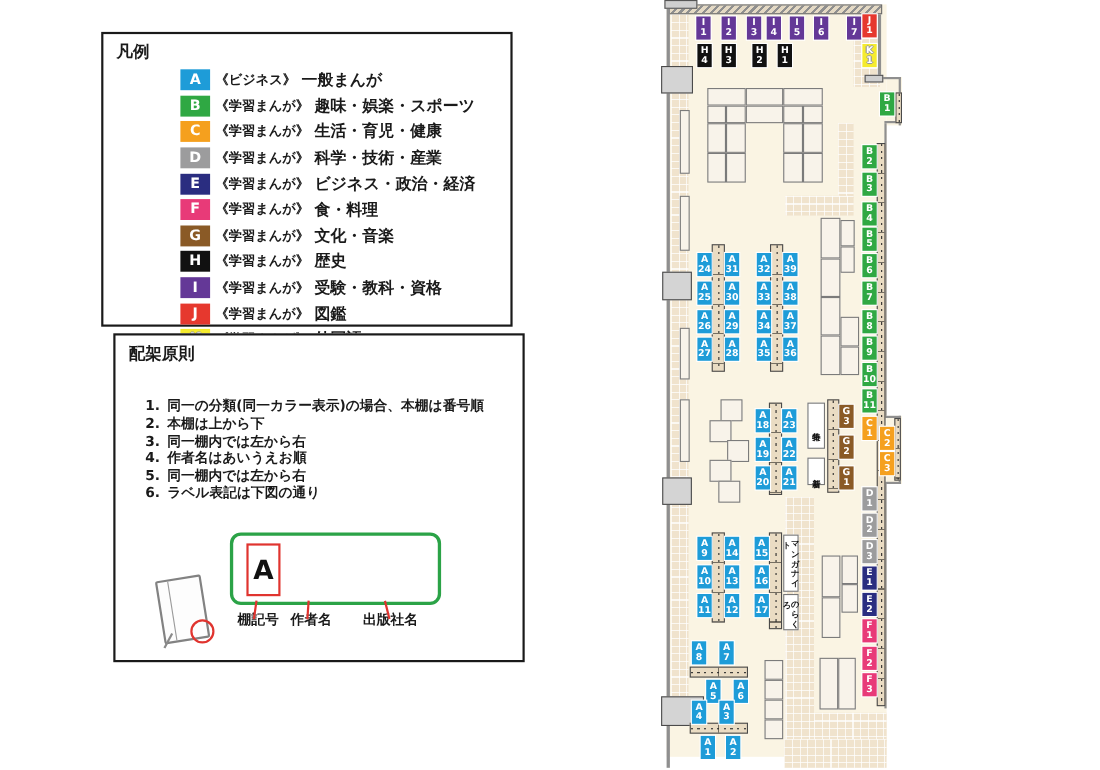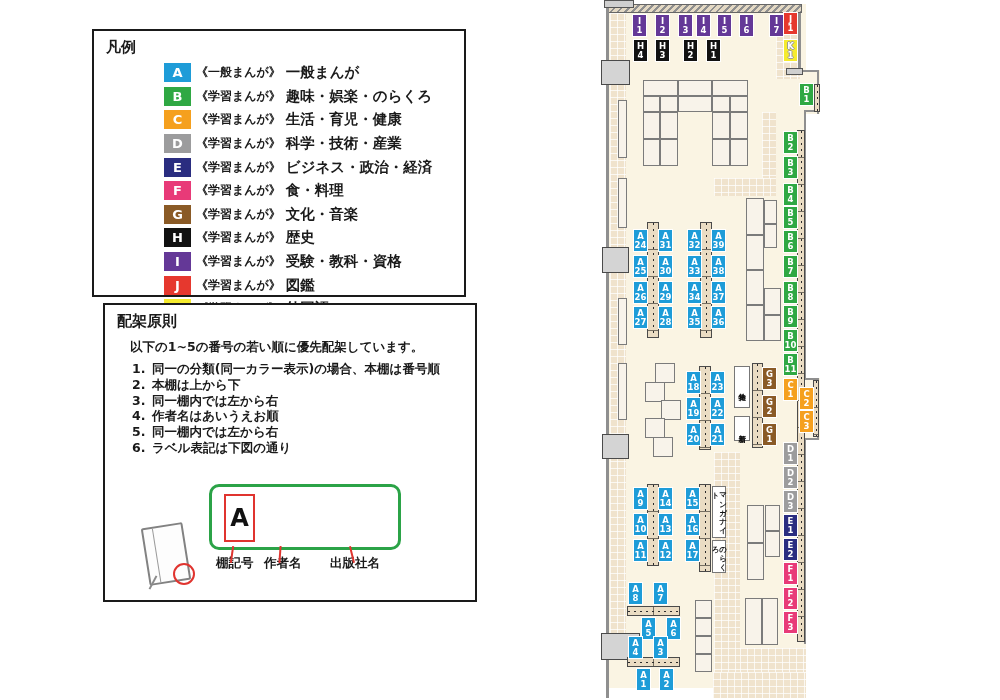--- a/index.html
+++ b/index.html
@@ -60,27 +60,27 @@
 </head>
 <body>
 
 <div class="page">
 
   <div class="panel" style="left:92px;top:29px;width:370px;height:264px;">
     <div class="panel-title">凡例</div>
     <div class="legend-rows" id="legend-rows">
         <div class="legend-row">
           <div class="chip" style="background: rgb(30, 156, 216);">A</div>
-          <div class="series">《一般まんが》</div>
+          <div class="series">《ビジネス》</div>
           <div class="cat">一般まんが</div>
         </div>
         <div class="legend-row">
           <div class="chip" style="background: rgb(47, 168, 67);">B</div>
           <div class="series">《学習まんが》</div>
-          <div class="cat">趣味・娯楽・のらくろ</div>
+          <div class="cat">趣味・娯楽・スポーツ</div>
         </div>
         <div class="legend-row">
           <div class="chip" style="background: rgb(245, 160, 30);">C</div>
           <div class="series">《学習まんが》</div>
           <div class="cat">生活・育児・健康</div>
         </div>
         <div class="legend-row">
           <div class="chip" style="background: rgb(156, 156, 157);">D</div>
           <div class="series">《学習まんが》</div>
           <div class="cat">科学・技術・産業</div>
@@ -118,21 +118,20 @@
         <div class="legend-row">
           <div class="chip k-style" style="background: rgb(245, 235, 46);">K</div>
           <div class="series">《学習まんが》</div>
           <div class="cat">外国語</div>
         </div>
       </div>
   </div>
 
   <div class="panel" style="left:103px;top:303px;width:370px;height:295px;">
     <div class="panel-title">配架原則</div>
-    <div class="intro">以下の1~5の番号の若い順に優先配架しています。</div>
     <div class="rules" id="rules">
         <div class="rule">
           <div class="num">1.</div>
           <div class="txt">同一の分類(同一カラー表示)の場合、本棚は番号順</div>
         </div>
         <div class="rule">
           <div class="num">2.</div>
           <div class="txt">本棚は上から下</div>
         </div>
         <div class="rule">

